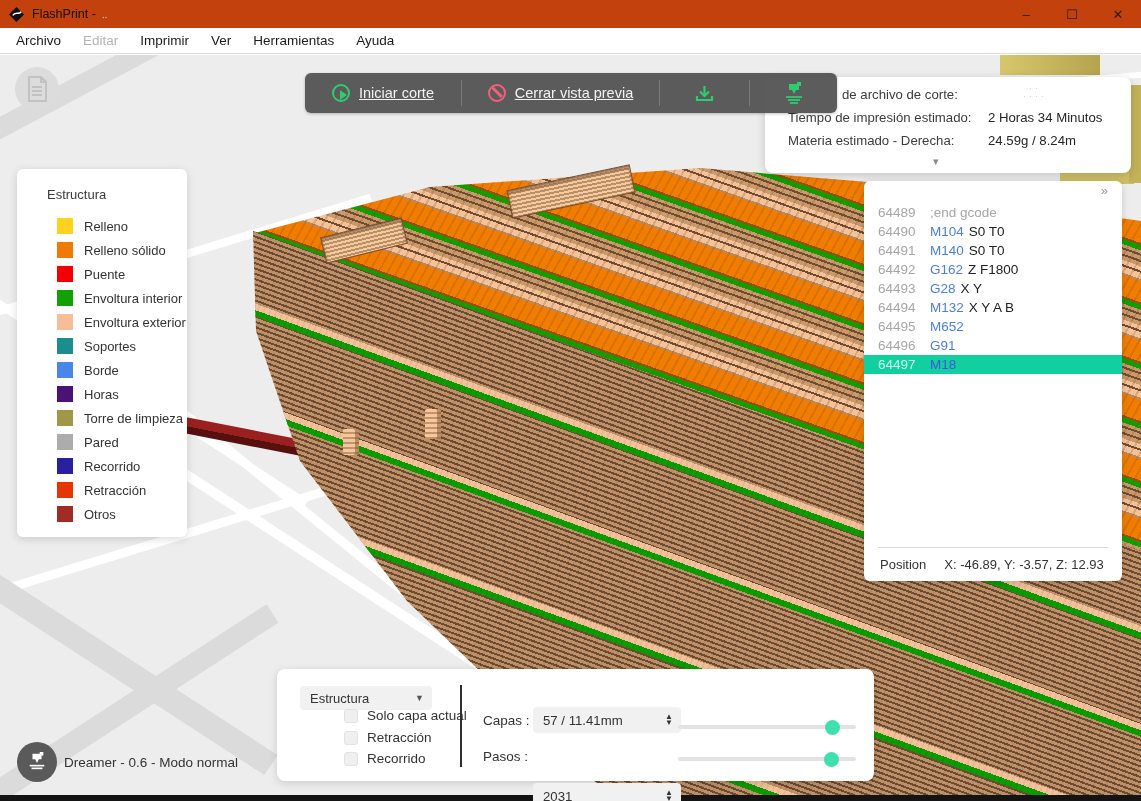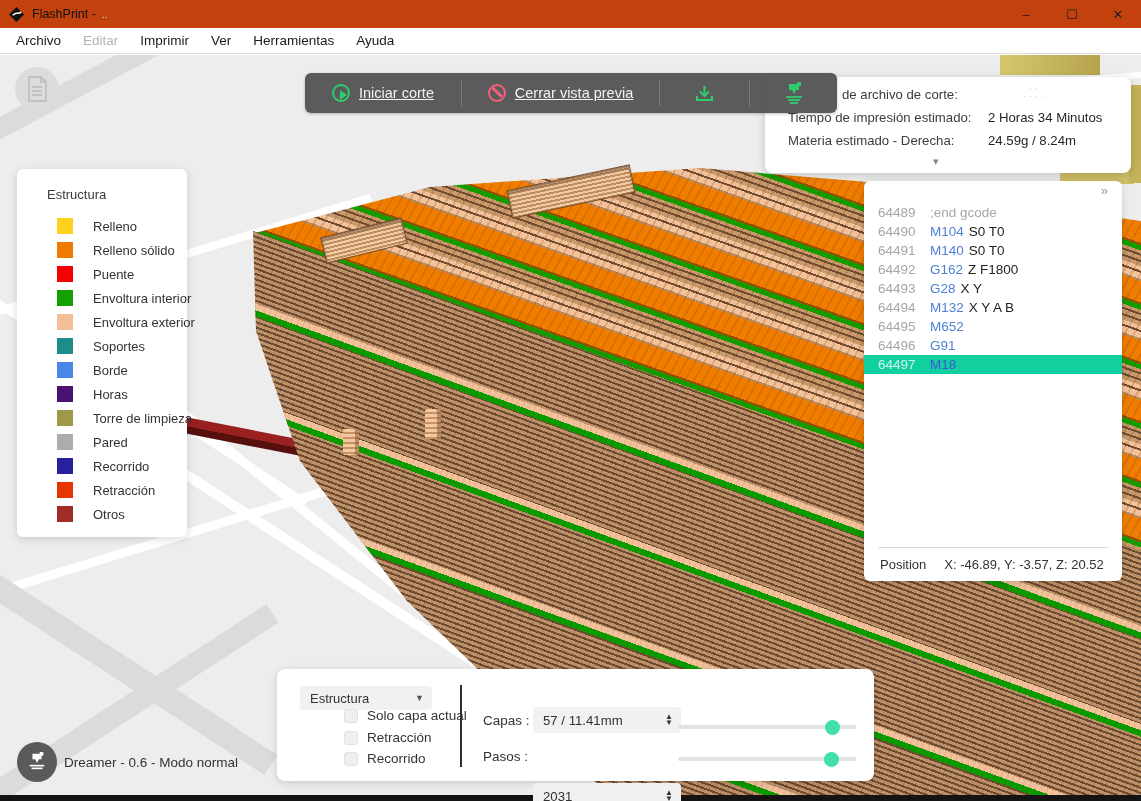--- a/index.html
+++ b/index.html
@@ -83,21 +83,21 @@
   .redacted { position:absolute; left:258px; top:7px; color:#CFCFCF; font-size:9px; letter-spacing:3px; line-height:8px; text-align:center; }
   .info-collapse { position:absolute; left:168px; top:78px; color:#888; font-size:11px; }
 
   
   .legend { position:absolute; left:17px; top:114px; width:170px; height:368px; background:#fff; border-radius:6px;
     box-shadow:0 2px 8px rgba(0,0,0,.15); z-index:10; }
   .legend-title { position:absolute; left:30px; top:18px; font-size:13px; color:#3A3A3A; }
   .legend-items { position:absolute; left:0; top:45px; width:100%; }
   .lrow { display:flex; align-items:center; height:24px; padding-left:40px; }
   .sw { width:16px; height:16px; flex:0 0 16px; }
-  .ll { margin-left:20px; font-size:13px; color:#333; white-space:nowrap;text-align:right; }
+  .ll { margin-left:11px; font-size:13px; color:#333; white-space:nowrap;text-align:right; }
 
   
   .gcode { position:absolute; left:864px; top:126px; width:258px; height:400px; background:#fff; border-radius:6px;
     box-shadow:0 2px 8px rgba(0,0,0,.15); z-index:10; }
   .g-expand { position:absolute; right:14px; top:2px; color:#9A9A9A; font-size:13px; }
   .gcode-lines { position:absolute; left:0; top:22px; width:100%; }
   .gline { height:19px; display:flex; align-items:center; padding-left:14px; font-size:13.5px; white-space:nowrap; }
   .gline.sel { background:#12CFA0; }
   .gnum { width:44px; color:#A6A6A6; }
   .gline.sel .gnum { color:rgba(255,255,255,.8); }
@@ -342,21 +342,21 @@
             <span class="gnum">64496</span>
             <span class="gcmd">G91</span>
           </div>
           <div class="gline sel">
             <span class="gnum">64497</span>
             <span class="gcmd">M18</span>
           </div>
         </div>
       <div class="g-divider"></div>
       <div class="g-pos">
-        <span>Position</span><span class="pv">X: -46.89, Y: -3.57, Z: 20.52</span>
+        <span>Position</span><span class="pv">X: -46.89, Y: -3.57, Z: 12.93</span>
       </div>
     </div>
 
     <div class="controls">
       <div class="dropdown">
         <span>Estructura</span>
         <span class="arr">▼</span>
       </div>
       <div class="chk-row" style="top:39px;">
         <span class="chk"></span>

